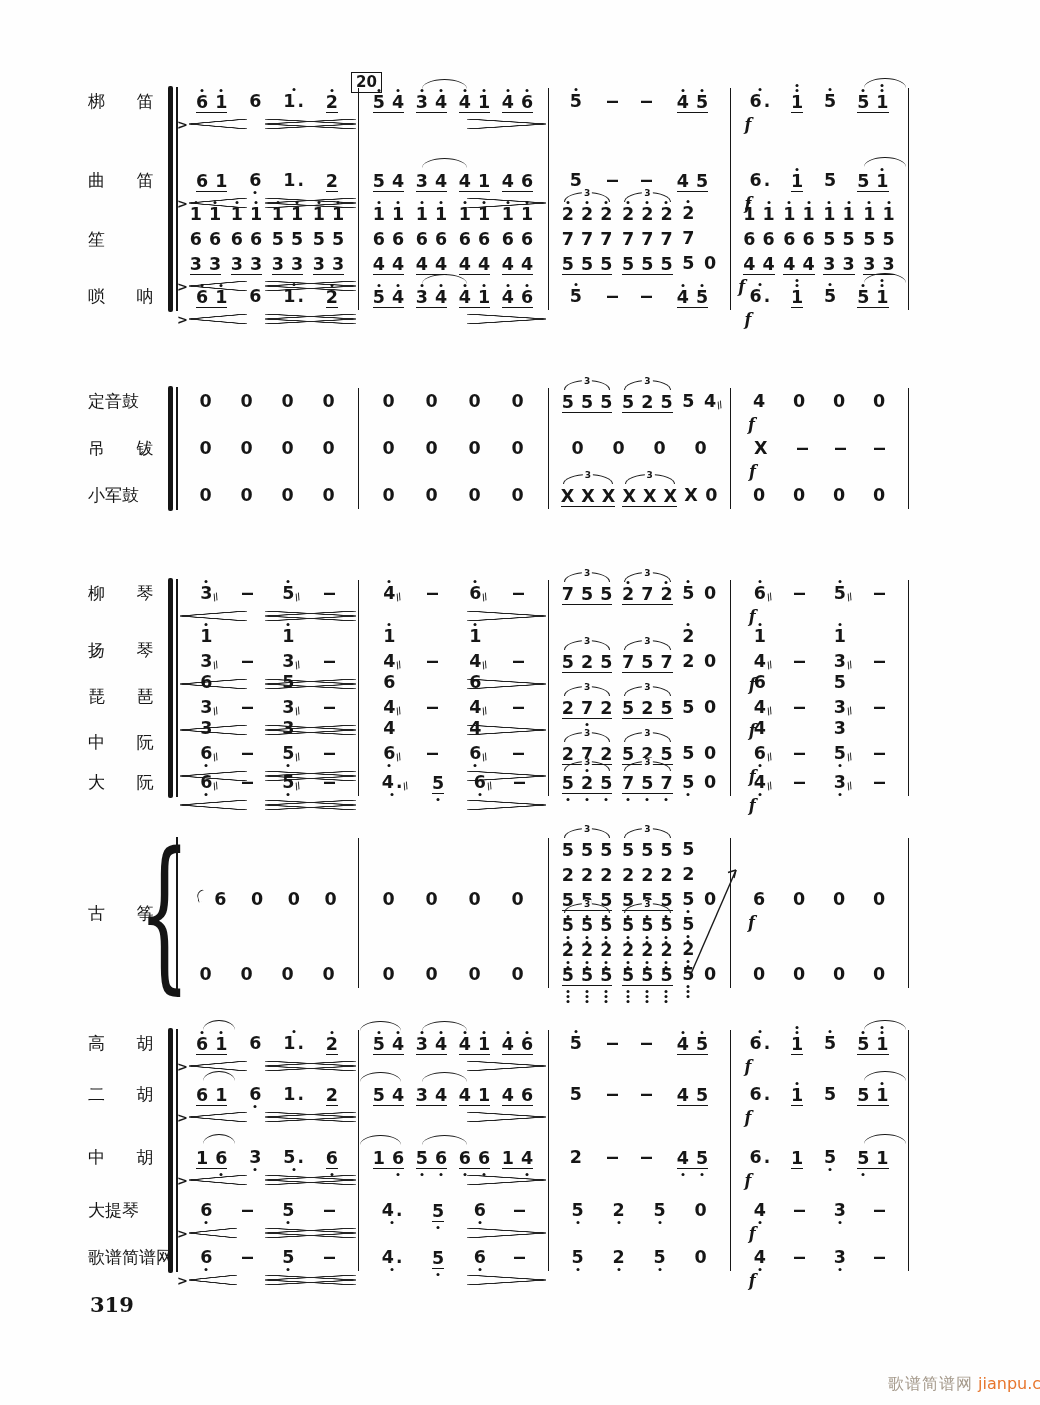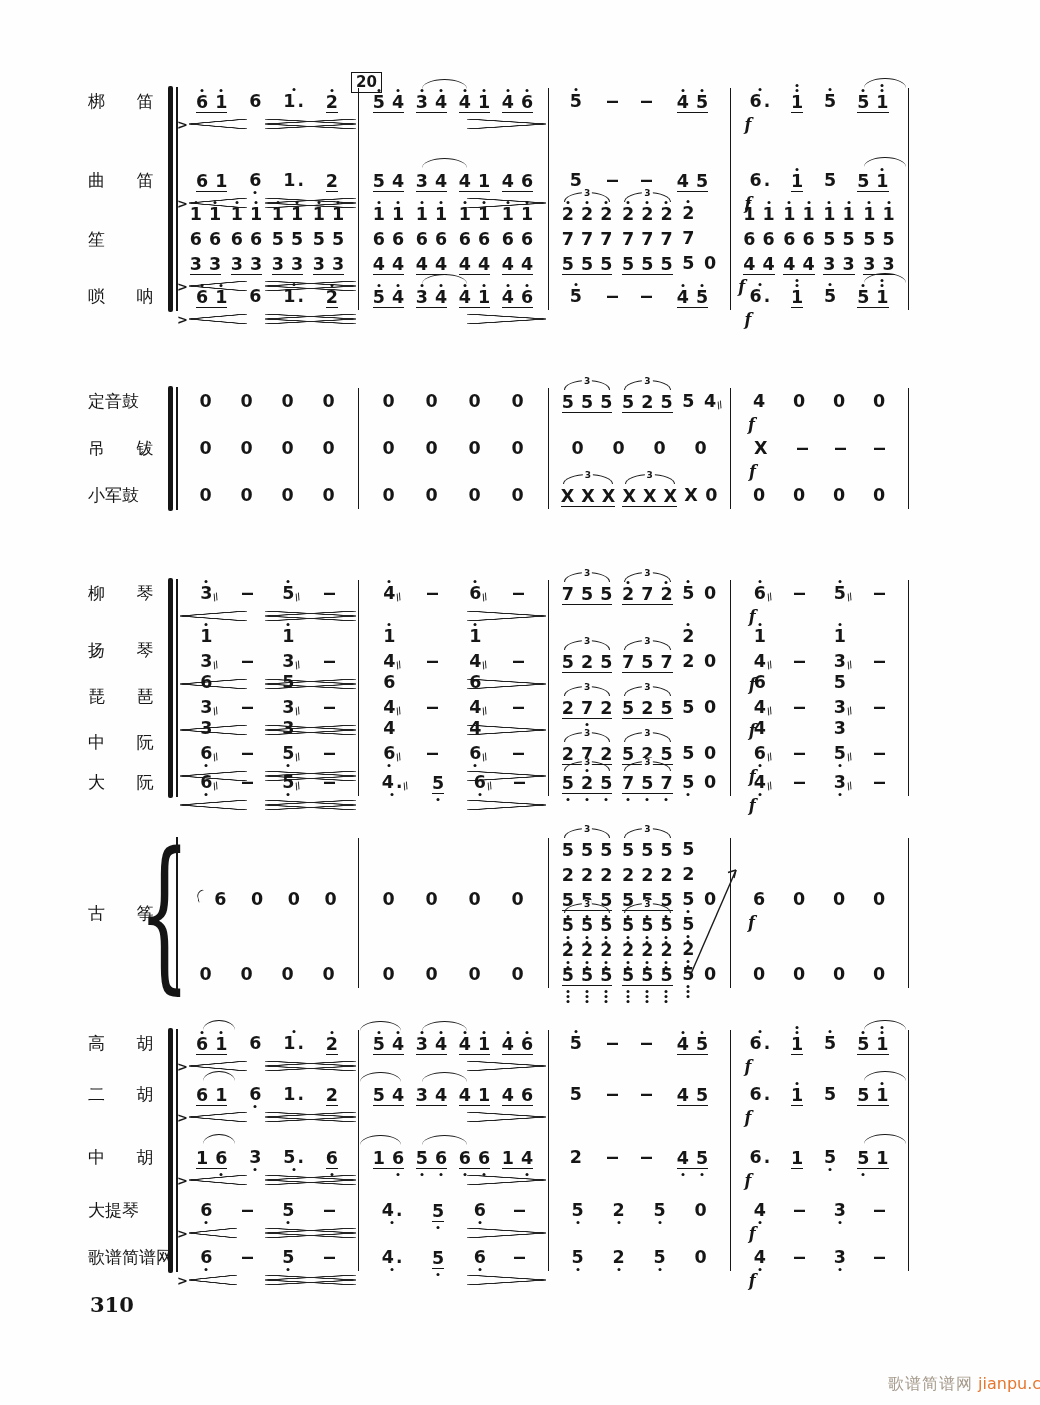--- a/index.html
+++ b/index.html
@@ -3992,18 +3992,18 @@
               <span class="ln">
                 <span class="tk">
                   <span class="dg dash">–</span>
                 </span>
               </span>
             </span>
           </div>
         </div>
       </div>
     </div>
-  <div class="pageno">310</div>
+  <div class="pageno">319</div>
   <div class="watermark">
     <span class="wm-site">歌谱简谱网</span>
     <span class="wm-url">jianpu.cn</span>
   </div>
 </div>
 
 </body></html>

